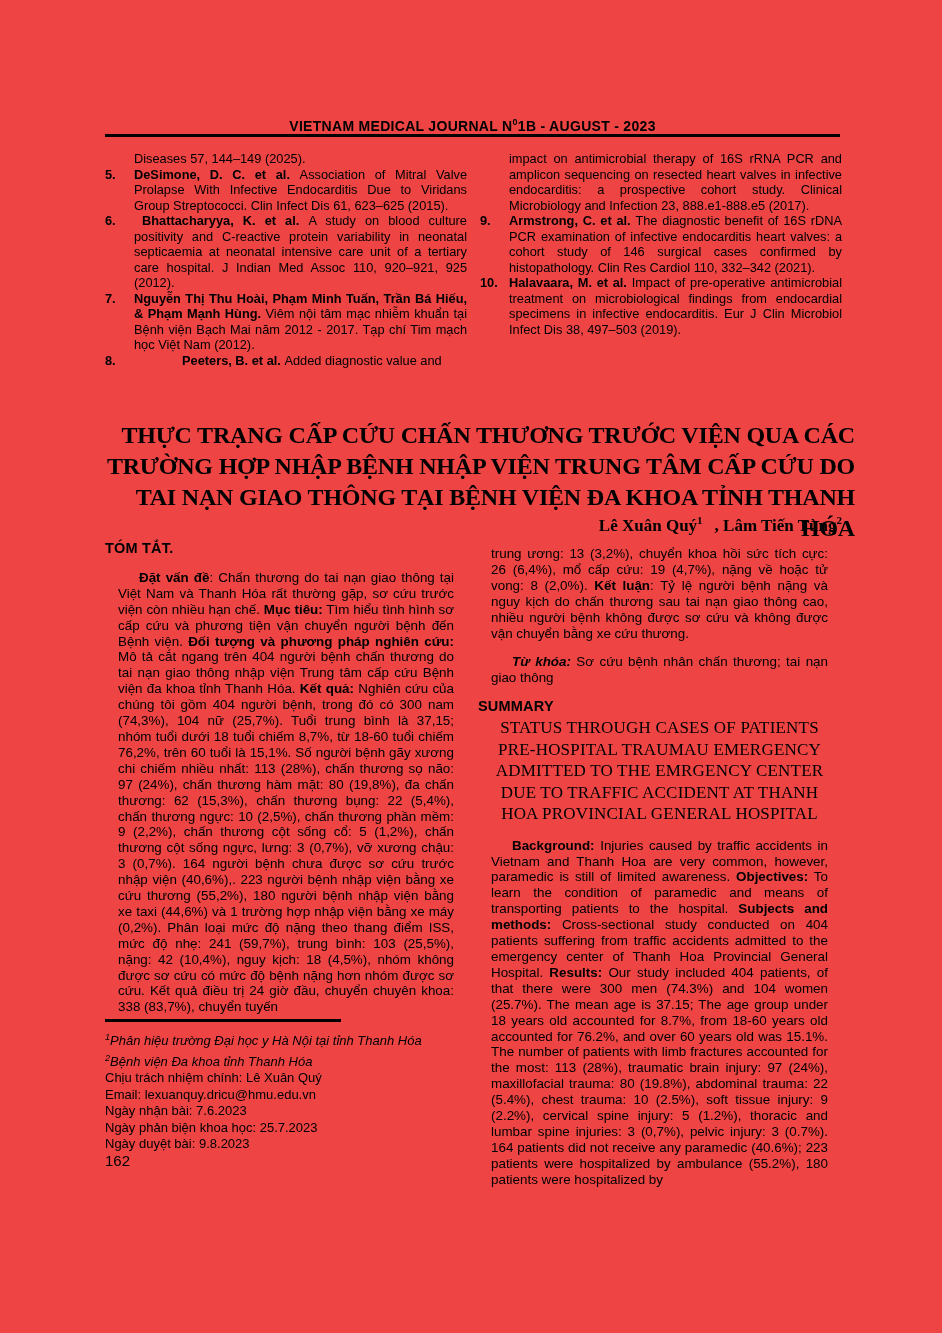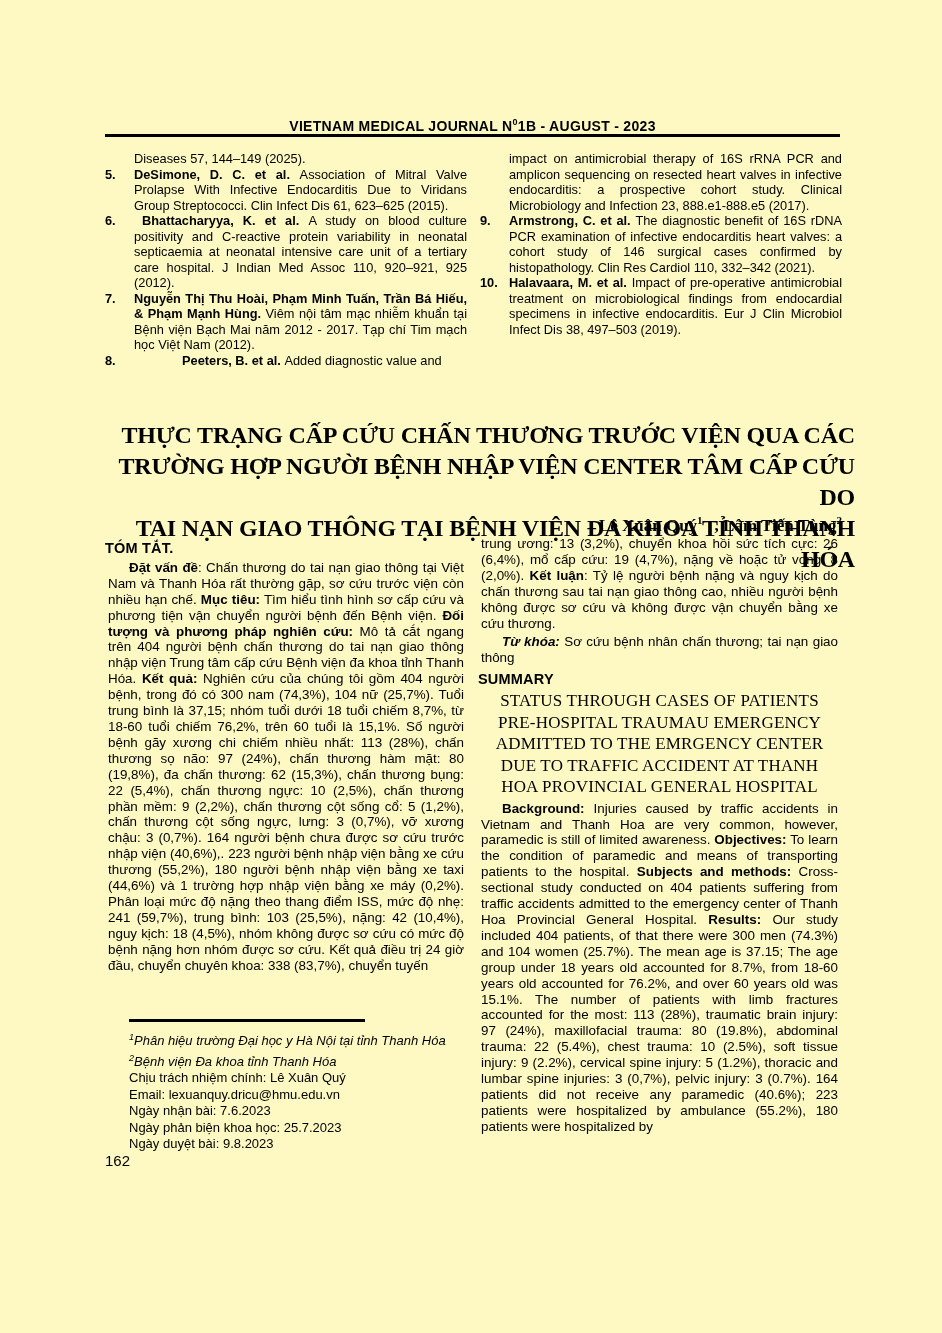--- a/index.html
+++ b/index.html
@@ -1,16 +1,16 @@
 <!DOCTYPE html>
 <html><head>
 <meta charset="utf-8">
 <style>
   html,body{margin:0;padding:0;background:#e8e8e8;}
-  .page{position:relative;width:942px;height:1333px;background:#fef9c3;color:#000;
+  .page{position:relative;width:942px;height:1333px;background:#ef4444;color:#000;
         font-family:"Liberation Sans",sans-serif;overflow:hidden;margin:0 auto;}
   
   .journal-header{position:absolute;top:117px;left:105px;width:735px;text-align:center;
         font-weight:bold;font-size:14px;letter-spacing:.3px;}
   .journal-header sup{font-size:9px;}
   .header-rule{position:absolute;top:134px;left:105px;width:735px;height:3px;background:#000;}
   
   .refs{position:absolute;top:151px;left:105px;width:737px;display:flex;gap:13px;}
   .refs-col{width:362px;}
   .ref-item{position:relative;padding-left:29px;font-size:12.8px;line-height:15.5px;
@@ -21,27 +21,27 @@
         font-family:"Liberation Serif",serif;font-weight:bold;font-size:24px;line-height:31px;
         letter-spacing:-.2px;}
   .authors{position:absolute;top:514px;left:105px;width:737px;text-align:right;
         font-family:"Liberation Serif",serif;font-weight:bold;font-size:17px;}
   .authors sup{font-size:11px;}
   
   .col{position:absolute;font-size:13.4px;line-height:15.9px;}
   .col-left{top:541px;left:105px;width:362px;}
   .col-right{top:533px;left:478px;width:363px;}
   .section-heading{font-weight:bold;font-size:14.5px;letter-spacing:.2px;margin:0 0 2px 0;}
-  .para{text-align:justify;margin:3px;}
+  .para{text-align:justify;margin:13px;}
   .indent{text-indent:21px;}
   .summary-heading{font-weight:bold;font-size:14.5px;letter-spacing:.2px;margin:6px 0 2px 0;}
   .en-title{margin:2px 0 2px 0;text-align:center;font-family:"Liberation Serif",serif;
         font-size:17px;line-height:21.5px;letter-spacing:.2px;}
   
-  .footnotes{position:absolute;top:1019px;left:105px;width:362px;font-size:13px;line-height:16.4px;margin-left:24px;}
+  .footnotes{position:absolute;top:1019px;left:105px;width:362px;font-size:13px;line-height:16.4px;}
   .fn-rule{width:236px;height:3px;background:#000;margin:0 0 7px 0;}
   .fn-line.it{font-style:italic;}
   .fn-line sup{font-size:9px;font-style:italic;}
   .page-number{position:absolute;top:1152px;left:105px;font-size:15px;}
 </style>
 </head>
 <body>
 
 <div class="page">
 
@@ -58,21 +58,21 @@
       </div>
     <div class="refs-col">
         <div class="ref-item"><span>impact on antimicrobial therapy of 16S rRNA PCR and amplicon sequencing on resected heart valves in infective endocarditis: a prospective cohort study. Clinical Microbiology and Infection 23, 888.e1-888.e5 (2017).</span></div>
         <div class="ref-item"><span class="ref-num">9.</span><span style="font-weight: bold;">Armstrong, C. et al. </span><span>The diagnostic benefit of 16S rDNA PCR examination of infective endocarditis heart valves: a cohort study of 146 surgical cases confirmed by histopathology. Clin Res Cardiol 110, 332–342 (2021).</span></div>
         <div class="ref-item"><span class="ref-num">10.</span><span style="font-weight: bold;">Halavaara, M. et al. </span><span>Impact of pre-operative antimicrobial treatment on microbiological findings from endocardial specimens in infective endocarditis. Eur J Clin Microbiol Infect Dis 38, 497–503 (2019).</span></div>
       </div>
   </div>
 
   <div class="main-title">
       <div>THỰC TRẠNG CẤP CỨU CHẤN THƯƠNG TRƯỚC VIỆN QUA CÁC</div>
-      <div>TRƯỜNG HỢP NGƯỜI BỆNH NHẬP VIỆN CENTER TÂM CẤP CỨU DO</div>
+      <div>TRƯỜNG HỢP NHẬP BỆNH NHẬP VIỆN TRUNG TÂM CẤP CỨU DO</div>
       <div>TAI NẠN GIAO THÔNG TẠI BỆNH VIỆN ĐA KHOA TỈNH THANH HÓA</div>
     </div>
 
   <div class="authors"><span style="font-weight: bold;">Lê Xuân Quý</span><sup style="font-weight: bold;">1</sup><span style="font-weight: bold; margin-left: 12px;">, Lâm Tiến Tùng</span><sup style="font-weight: bold;">2</sup></div>
 
   <div class="col col-left">
     <div class="section-heading">TÓM TẮT.</div>
     <p class="para indent"><span style="font-weight: bold;">Đặt vấn đề</span><span>: Chấn thương do tai nạn giao thông tại Việt Nam và Thanh Hóa rất thường gặp, sơ cứu trước viện còn nhiều hạn chế. </span><span style="font-weight: bold;">Mục tiêu:</span><span> Tìm hiểu tình hình sơ cấp cứu và phương tiện vận chuyển người bệnh đến Bệnh viện. </span><span style="font-weight: bold;">Đối tượng và phương pháp nghiên cứu:</span><span> Mô tả cắt ngang trên 404 người bệnh chấn thương do tai nạn giao thông nhập viện Trung tâm cấp cứu Bệnh viện đa khoa tỉnh Thanh Hóa. </span><span style="font-weight: bold;">Kết quả:</span><span> Nghiên cứu của chúng tôi gồm 404 người bệnh, trong đó có 300 nam (74,3%), 104 nữ (25,7%). Tuổi trung bình là 37,15; nhóm tuổi dưới 18 tuổi chiếm 8,7%, từ 18-60 tuổi chiếm 76,2%, trên 60 tuổi là 15,1%. Số người bệnh gãy xương chi chiếm nhiều nhất: 113 (28%), chấn thương sọ não: 97 (24%), chấn thương hàm mặt: 80 (19,8%), đa chấn thương: 62 (15,3%), chấn thương bụng: 22 (5,4%), chấn thương ngực: 10 (2,5%), chấn thương phần mềm: 9 (2,2%), chấn thương cột sống cổ: 5 (1,2%), chấn thương cột sống ngực, lưng: 3 (0,7%), vỡ xương chậu: 3 (0,7%). 164 người bệnh chưa được sơ cứu trước nhập viện (40,6%),. 223 người bệnh nhập viện bằng xe cứu thương (55,2%), 180 người bệnh nhập viện bằng xe taxi (44,6%) và 1 trường hợp nhập viện bằng xe máy (0,2%). Phân loại mức độ nặng theo thang điểm ISS, mức độ nhẹ: 241 (59,7%), trung bình: 103 (25,5%), nặng: 42 (10,4%), nguy kịch: 18 (4,5%), nhóm không được sơ cứu có mức độ bệnh nặng hơn nhóm được sơ cứu. Kết quả điều trị 24 giờ đầu, chuyển chuyên khoa: 338 (83,7%), chuyển tuyến</span></p>
   </div>
 

